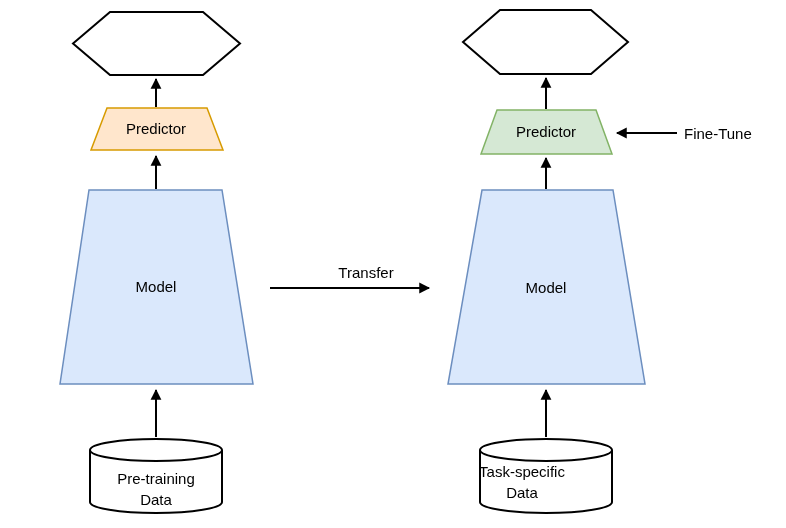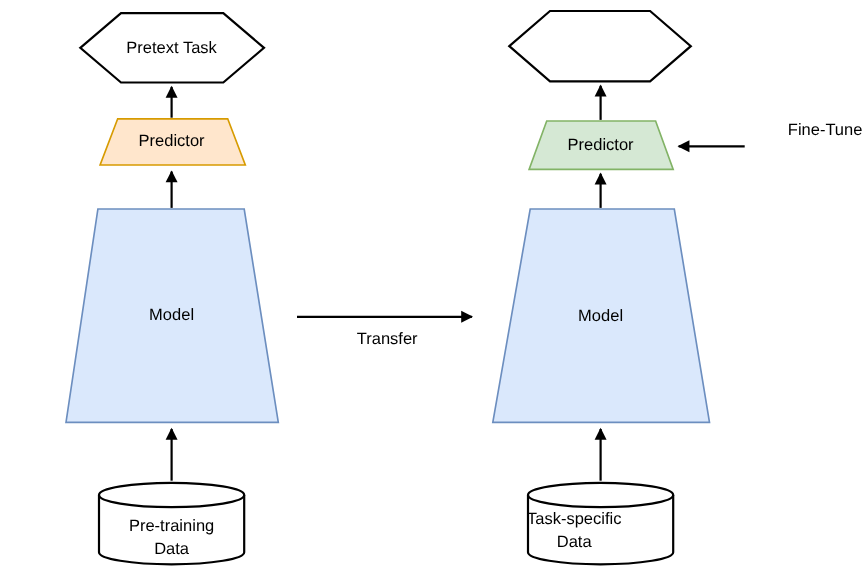--- a/index.html
+++ b/index.html
@@ -72,27 +72,26 @@
     <line x1="156" y1="437" x2="156" y2="390" stroke-width="2" marker-end="url(#ah)" stroke="#000000"></line>
 
     <line x1="546" y1="109" x2="546" y2="78" stroke-width="2" marker-end="url(#ah)" stroke="#000000"></line>
     <line x1="546" y1="189" x2="546" y2="158" stroke-width="2" marker-end="url(#ah)" stroke="#000000"></line>
     <line x1="546" y1="437" x2="546" y2="390" stroke-width="2" marker-end="url(#ah)" stroke="#000000"></line>
 
     <line x1="270" y1="288" x2="429" y2="288" stroke-width="2" marker-end="url(#ah)" stroke="#000000"></line>
     <line x1="677" y1="133" x2="617" y2="133" stroke-width="2" marker-end="url(#ah)" stroke="#000000"></line>
   </svg>
 
-  <div class="label" style="left:86px; top:33px; width:140px;">Pretext Task</div>
   <div class="label" style="left:86px; top:118px; width:140px;">Predictor</div>
   <div class="label" style="left:86px; top:276px; width:140px;">Model</div>
   <div class="label" style="left:86px; top:468px; width:140px;">Pre-training
 Data</div>
 
   <div class="label" style="left:476px; top:121px; width:140px;">Predictor</div>
   <div class="label" style="left:476px; top:277px; width:140px;">Model</div>
   <div class="label" style="left:452px; top:461px; width:140px;">Task-specific
 Data</div>
 
-  <div class="label" style="left:282px; top:262px; width:140px;margin-top:36px;">Transfer</div>
-  <div class="label left-align" style="left:684px; top:108px; width:100px;text-align:right;">Fine-Tune</div>
+  <div class="label" style="left:296px; top:262px; width:140px;">Transfer</div>
+  <div class="label left-align" style="left:684px; top:123px; width:100px;">Fine-Tune</div>
 
 </div>
 
 </body></html>

